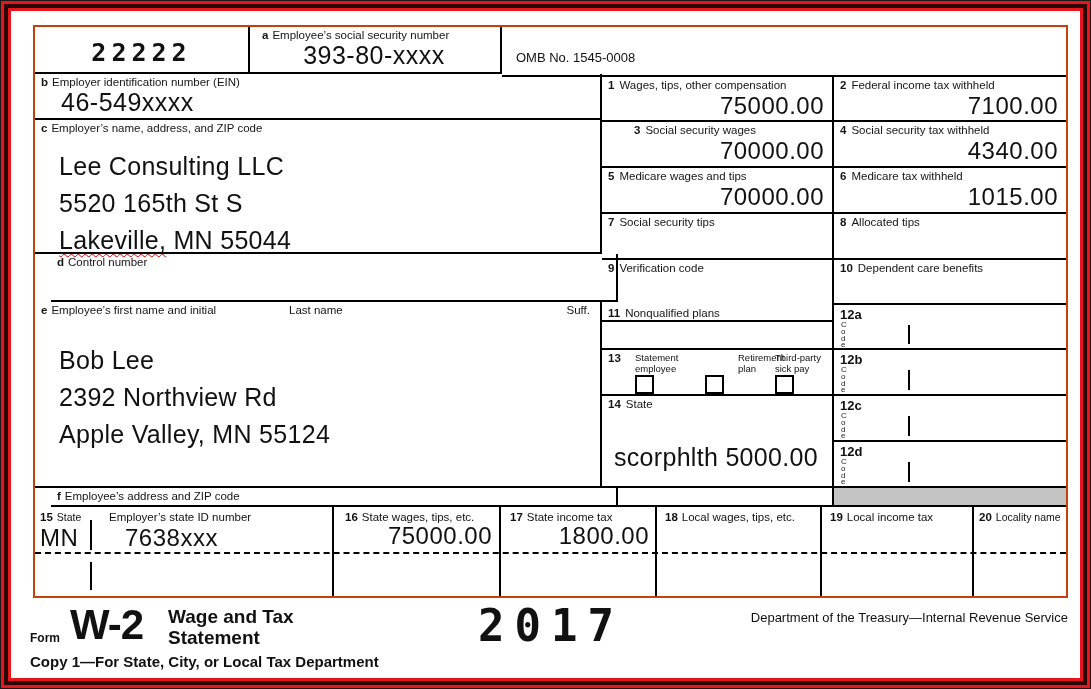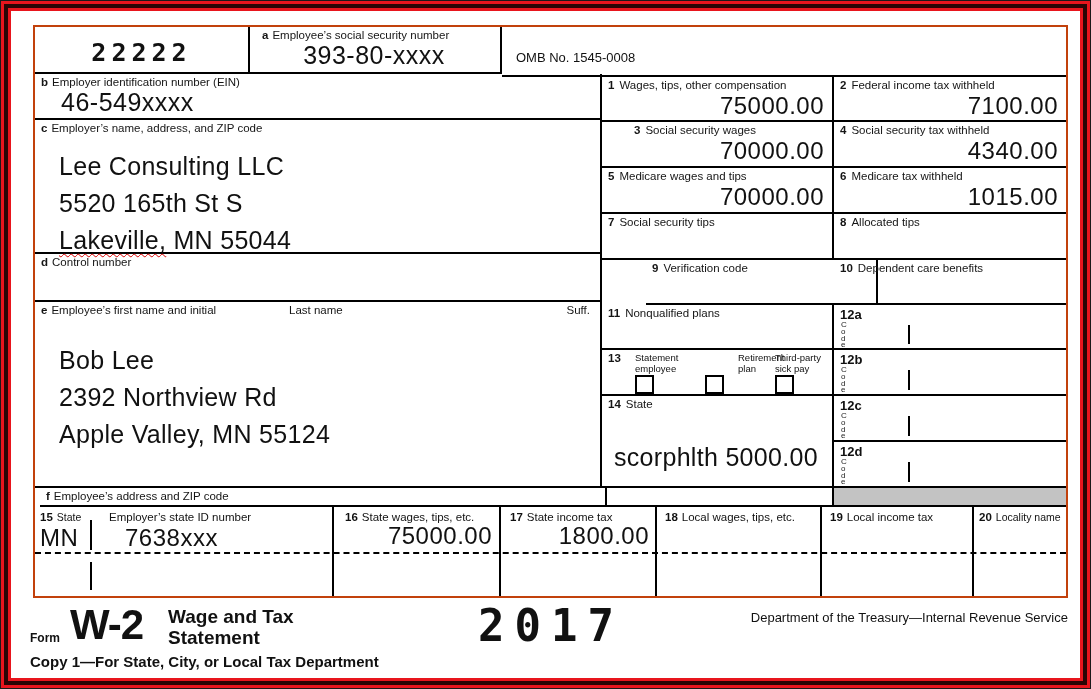--- a/index.html
+++ b/index.html
@@ -62,38 +62,38 @@
 
     <div class="bx br bb" style="left:0;top:93px;width:567px;height:134px;">
       <div class="lbl"><span class="ltr">c</span><span>Employer’s name, address, and ZIP code</span></div>
       <div class="bigtext" style="padding:13px 0 0 18px;">
         <div>Lee Consulting LLC</div>
         <div>5520 165th St S</div>
         <div><span class="wavy">Lakeville,</span><span> MN 55044</span></div>
       </div>
     </div>
 
-    <div class="bx br bb" style="left:0;top:227px;width:567px;height:48px;">
+    <div class="bx br bb" style="left:16px;top:227px;width:567px;height:48px;">
       <div class="lbl"><span class="ltr">d</span><span>Control number</span></div>
     </div>
 
     <div class="bx br bb" style="left:0;top:275px;width:567px;height:186px;">
       <div class="lbl" style="position:relative;">
         <span class="ltr">e</span><span>Employee’s first name and initial</span>
         <span style="position:absolute;left:248px;">Last name</span>
         <span style="position:absolute;right:4px;">Suff.</span>
       </div>
       <div class="bigtext" style="padding:25px 0 0 18px;">
         <div>Bob Lee</div>
         <div>2392 Northview Rd</div>
         <div>Apple Valley, MN 55124</div>
       </div>
     </div>
 
-    <div class="bx br bb" style="left:5px;top:461px;width:567px;height:19px;">
+    <div class="bx br bb" style="left:16px;top:461px;width:567px;height:19px;">
       <div class="lbl"><span class="ltr">f</span><span>Employee’s address and ZIP code</span></div>
     </div>
 
     <div class="bx br bb" style="left:567px;top:50px;width:232px;height:45px;">
       <div class="lbl"><b>1</b><span>Wages, tips, other compensation</span></div>
       <div class="val">75000.00</div>
     </div>
     <div class="bx bb" style="left:799px;top:50px;width:232px;height:45px;">
       <div class="lbl"><b>2</b><span>Federal income tax withheld</span></div>
       <div class="val">7100.00</div>
@@ -115,21 +115,21 @@
       <div class="val">1015.00</div>
     </div>
     <div class="bx br bb" style="left:567px;top:187px;width:232px;height:46px;">
       <div class="lbl"><b>7</b><span>Social security tips</span></div>
       <div class="val"></div>
     </div>
     <div class="bx bb" style="left:799px;top:187px;width:232px;height:46px;">
       <div class="lbl"><b>8</b><span>Allocated tips</span></div>
       <div class="val"></div>
     </div>
-    <div class="bx br bb" style="left:567px;top:233px;width:232px;height:45px;margin-left:44px;">
+    <div class="bx br bb" style="left:567px;top:233px;width:232px;height:62px;">
       <div class="lbl"><b>9</b><span>Verification code</span></div>
       <div class="val"></div>
     </div>
     <div class="bx bb" style="left:799px;top:233px;width:232px;height:45px;">
       <div class="lbl"><b>10</b><span>Dependent care benefits</span></div>
       <div class="val"></div>
     </div>
     <div class="bx br bb" style="left:567px;top:278px;width:232px;height:45px;">
       <div class="lbl"><b>11</b><span>Nonqualified plans</span></div>
       <div class="val"></div>

